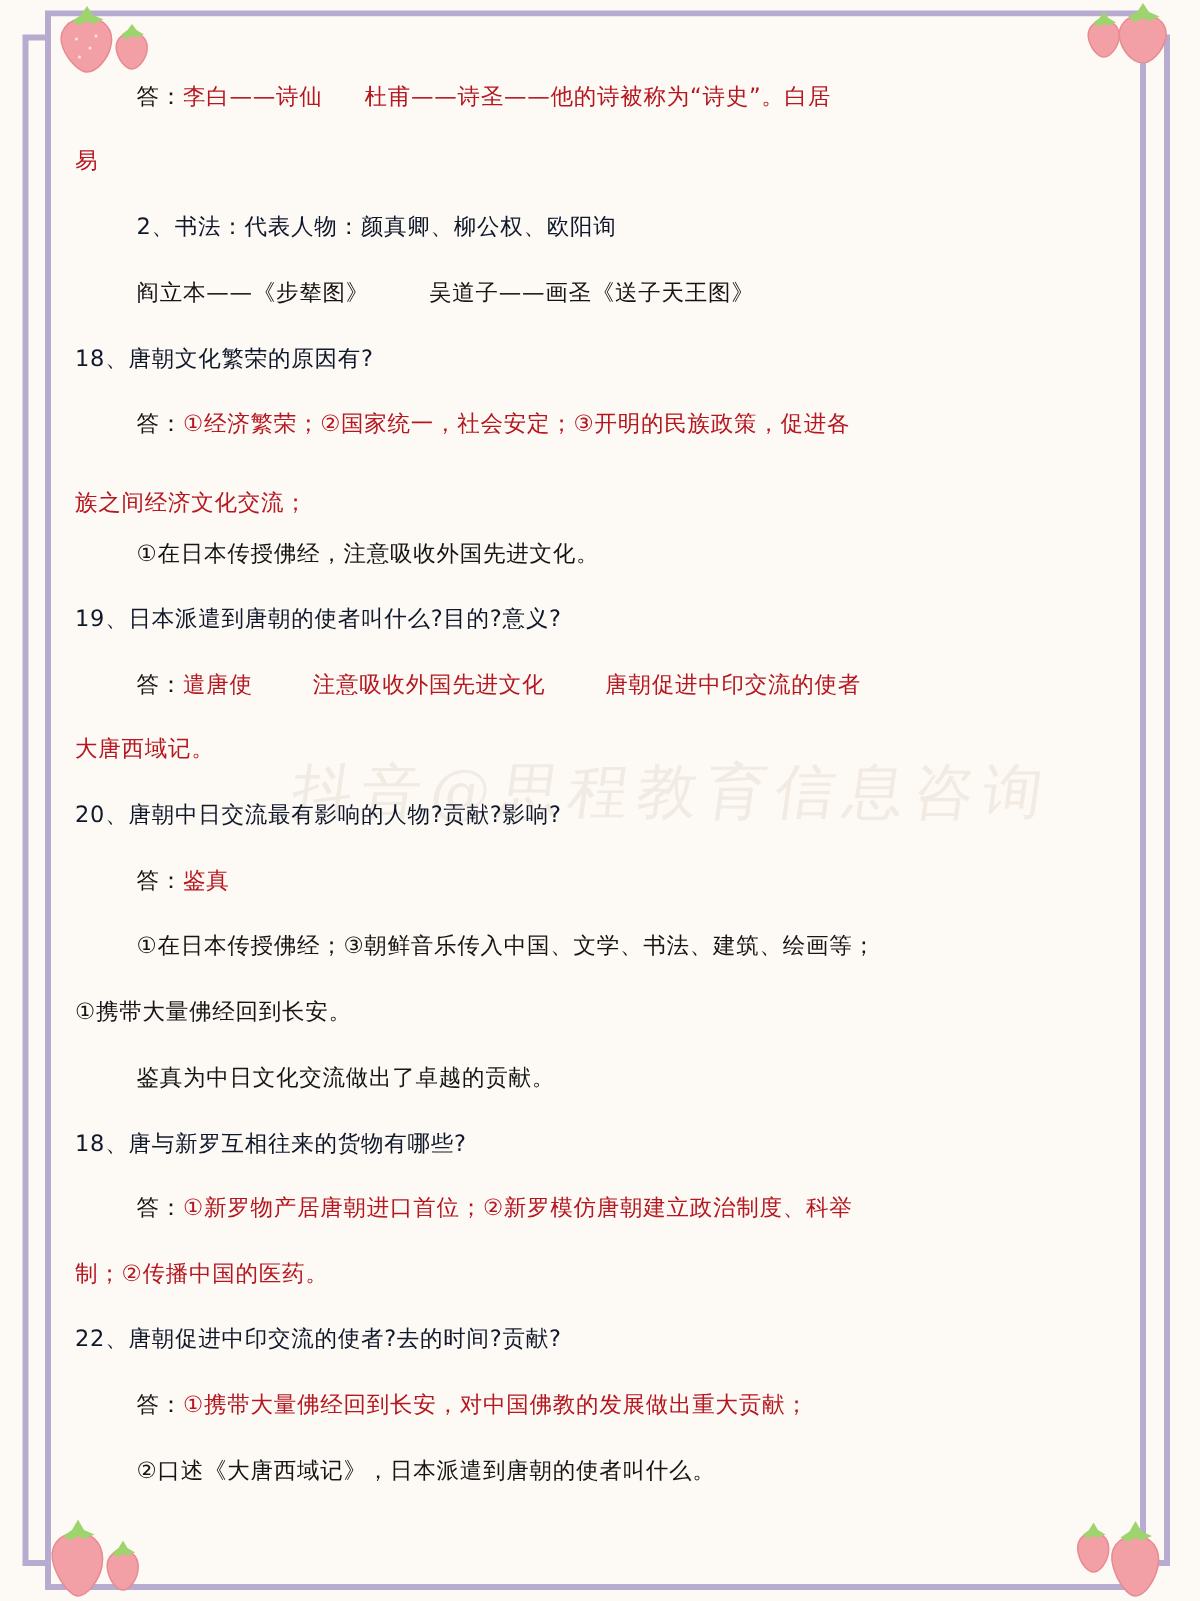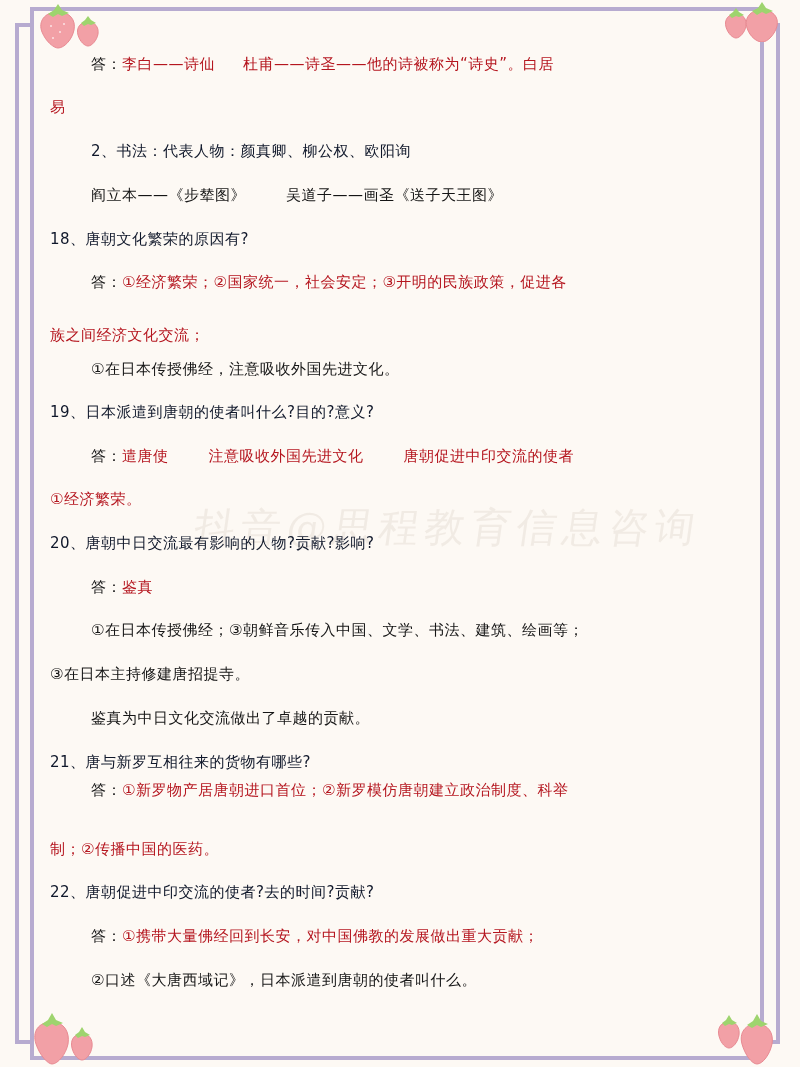--- a/index.html
+++ b/index.html
@@ -67,37 +67,37 @@
   <div class="line red" style="top:271px">族之间经济文化交流；</div>
 
   <div class="line indent black" style="top:305px">①在日本传授佛经，注意吸收外国先进文化。</div>
 
   <div class="line blue" style="top:348px">19、日本派遣到唐朝的使者叫什么?目的?意义?</div>
 
   <div class="line indent" style="top:392px">
     <span class="black">答：</span><span class="red">遣唐使</span><span class="gap"></span><span class="red">注意吸收外国先进文化</span><span class="gap"></span><span class="red">唐朝促进中印交流的使者</span>
   </div>
 
-  <div class="line red" style="top:435px">①经济繁荣。</div>
+  <div class="line red" style="top:435px">大唐西域记。</div>
 
   <div class="line blue" style="top:479px">20、唐朝中日交流最有影响的人物?贡献?影响?</div>
 
   <div class="line indent" style="top:523px">
     <span class="black">答：</span><span class="red">鉴真</span>
   </div>
 
   <div class="line indent black" style="top:566px">①在日本传授佛经；③朝鲜音乐传入中国、文学、书法、建筑、绘画等；</div>
 
-  <div class="line black" style="top:610px">③在日本主持修建唐招提寺。</div>
+  <div class="line black" style="top:610px">①携带大量佛经回到长安。</div>
 
   <div class="line indent black" style="top:654px">鉴真为中日文化交流做出了卓越的贡献。</div>
 
-  <div class="line blue" style="top:698px">21、唐与新罗互相往来的货物有哪些?</div>
+  <div class="line blue" style="top:698px">18、唐与新罗互相往来的货物有哪些?</div>
 
-  <div class="line indent" style="top:726px">
+  <div class="line indent" style="top:741px">
     <span class="black">答：</span><span class="red">①新罗物产居唐朝进口首位；②新罗模仿唐朝建立政治制度、科举</span>
   </div>
 
   <div class="line red" style="top:785px">制；②传播中国的医药。</div>
 
   <div class="line blue" style="top:828px">22、唐朝促进中印交流的使者?去的时间?贡献?</div>
 
   <div class="line indent" style="top:872px">
     <span class="black">答：</span><span class="red">①携带大量佛经回到长安，对中国佛教的发展做出重大贡献；</span>
   </div>

